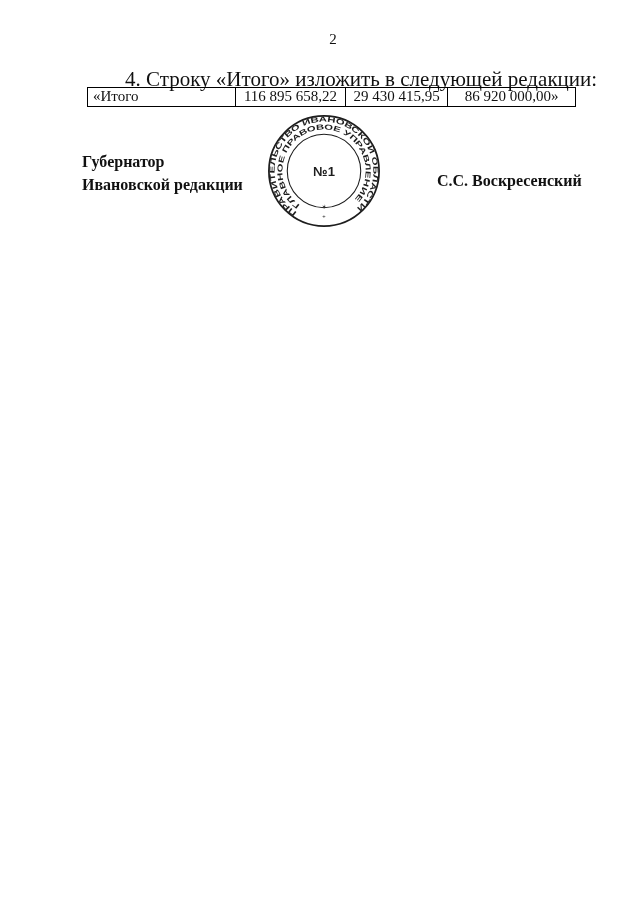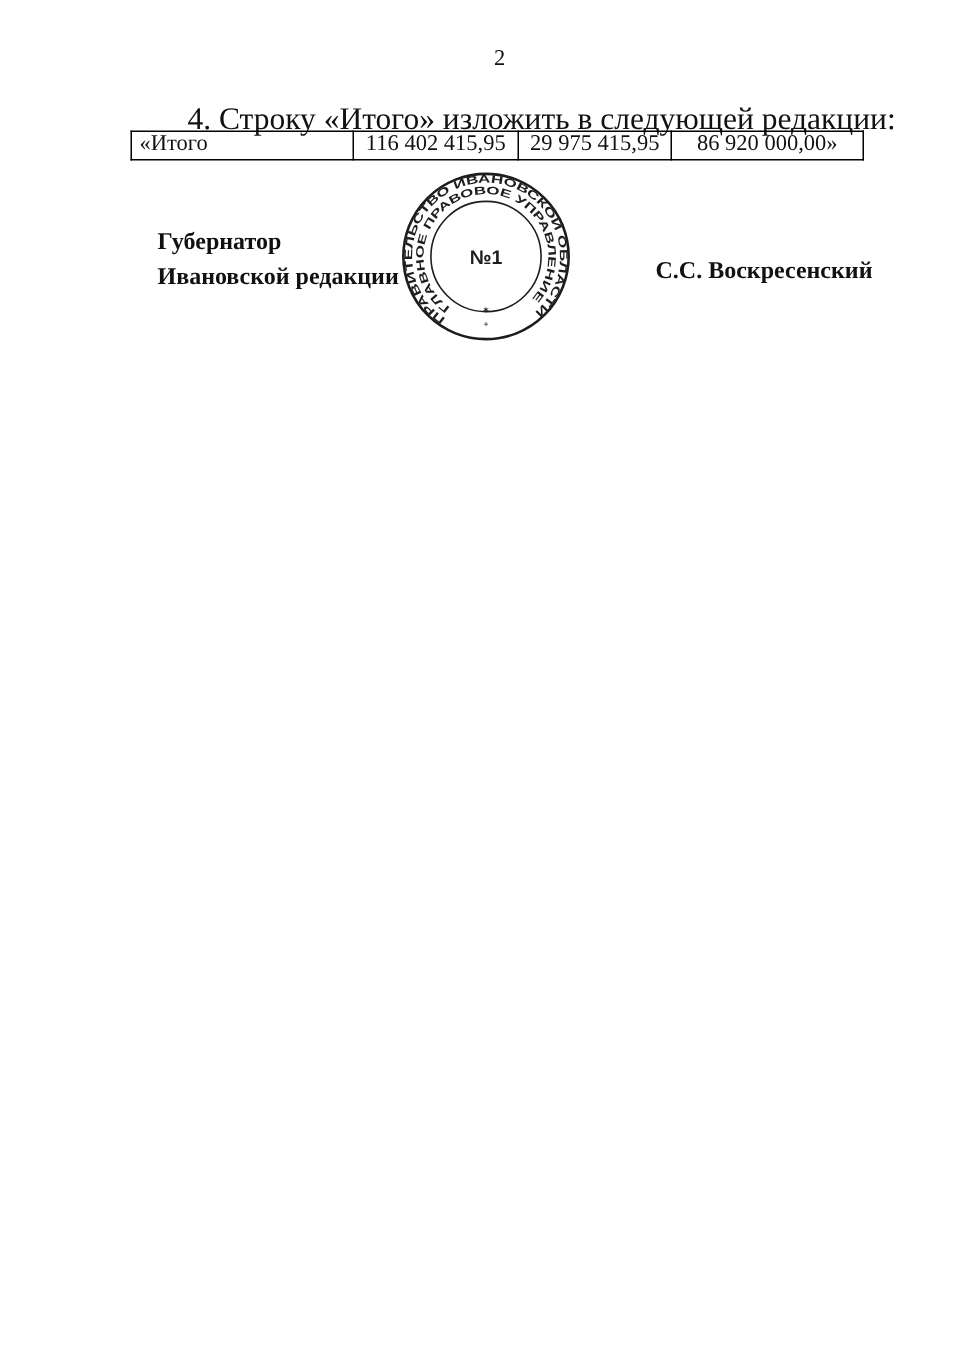--- a/index.html
+++ b/index.html
@@ -44,21 +44,21 @@
     border: 1.6px solid #000000;
     height: 17px;
     padding: 0 5px 1px 5px;
     white-space: nowrap;
     overflow: hidden;
   }
   td.cell-label { text-align: left; margin-left: 12px; }
   td.cell-num   { text-align: center; }
   .signature-title {
     position: absolute;
-    left: 105px;
+    left: 82px;
     top: 150px;
     font-size: 16px;
     font-weight: bold;
     line-height: 23px;
     white-space: nowrap;
   }
   .signature-name {
     position: absolute;
     left: 437px;
     top: 172px;
@@ -116,22 +116,22 @@
   <table class="totals">
     <colgroup>
       <col style="width:148px">
       <col style="width:110px">
       <col style="width:102px">
       <col style="width:128px">
     </colgroup>
     <tbody>
       <tr>
         <td class="cell-label">«Итого</td>
-        <td class="cell-num">116 402 415,95</td>
-        <td class="cell-num">29 975 415,95</td>
+        <td class="cell-num">116 895 658,22</td>
+        <td class="cell-num">29 430 415,95</td>
         <td class="cell-num">86 920 000,00»</td>
       </tr>
     </tbody>
   </table>
 
   <div class="signature-title">
     <div>Губернатор</div>
     <div>Ивановской редакции</div>
   </div>
 

